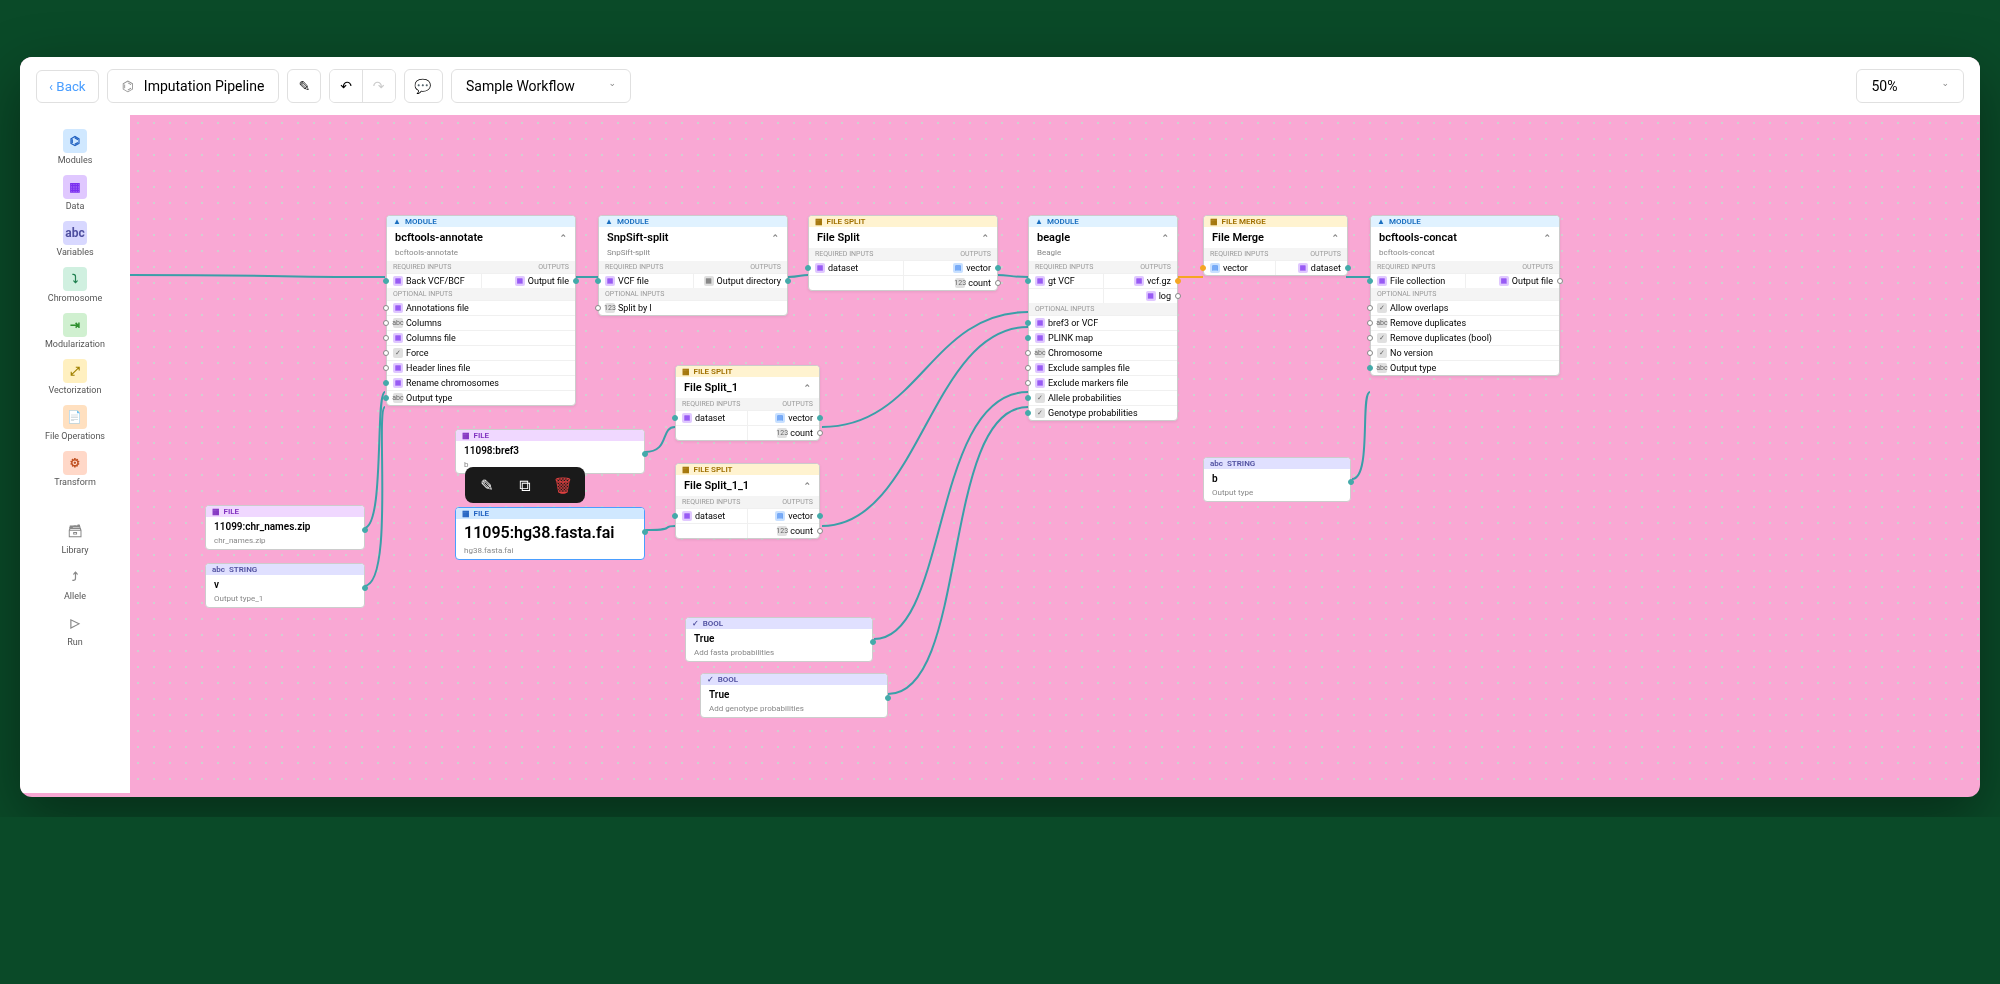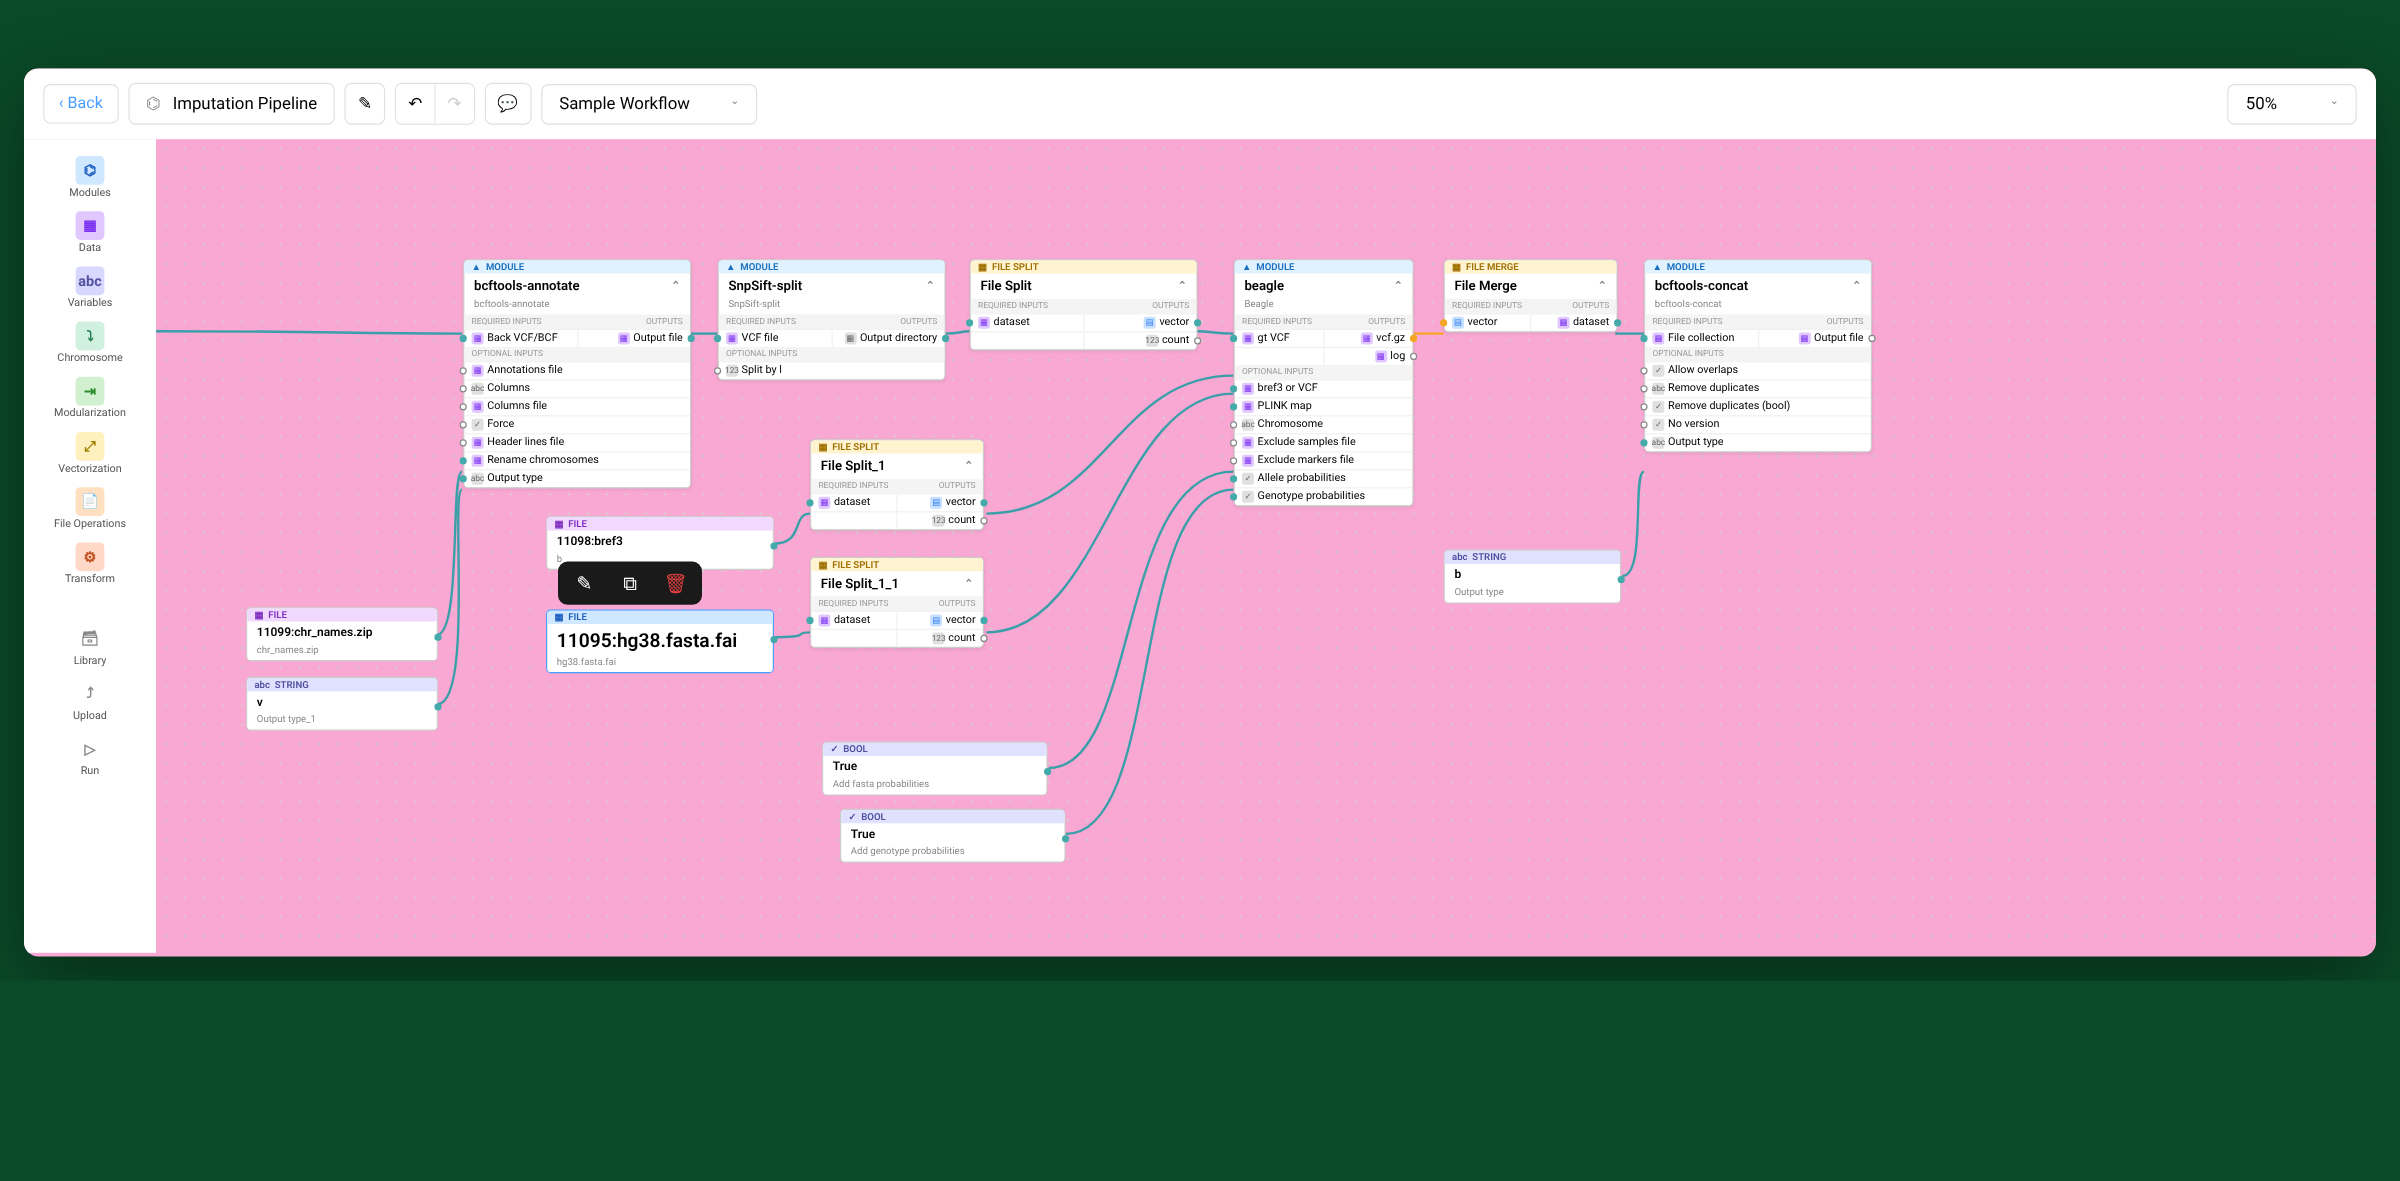--- a/index.html
+++ b/index.html
@@ -135,21 +135,21 @@
           <div class="side-icon" style="background:#ffd8c8;color:#c05020">⚙</div>
           <span class="side-label">Transform</span>
         </div>
       <div class="side-gap"></div>
       <div class="side-item">
           <div class="side-icon" style="color:#888">🗃</div>
           <span class="side-label">Library</span>
         </div>
       <div class="side-item">
           <div class="side-icon" style="color:#888">⤴</div>
-          <span class="side-label">Upload</span>
+          <span class="side-label">Allele</span>
         </div>
       <div class="side-item">
           <div class="side-icon" style="color:#888">▷</div>
           <span class="side-label">Run</span>
         </div>
     </div>
 
     <div class="canvas">
       <svg class="wires">
         <path d="M 0 160 C 150 160, 150 162, 255 162" stroke="#3a9fa8" stroke-width="2" fill="none"></path>

